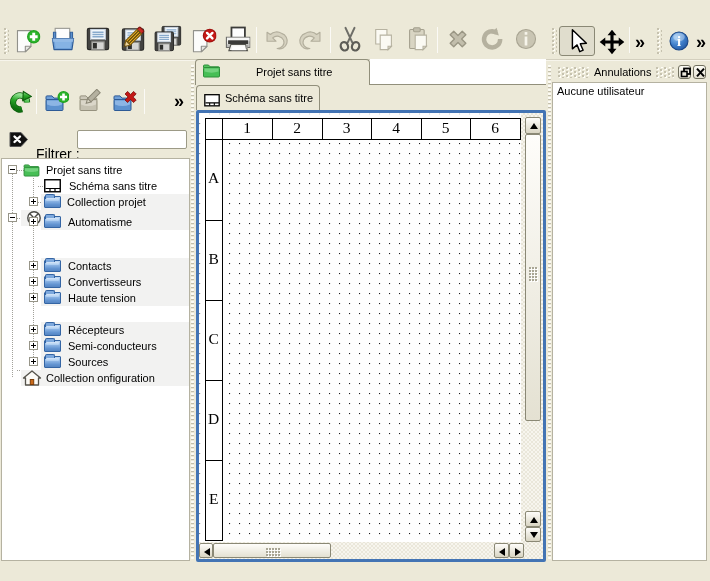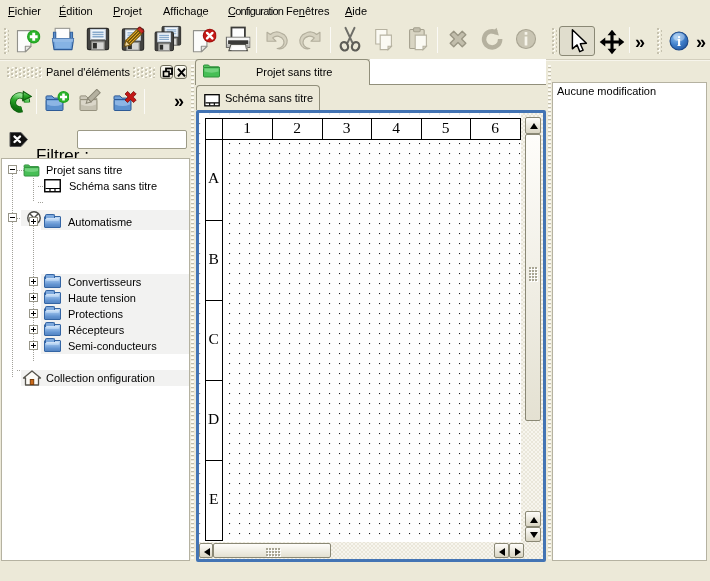--- a/index.html
+++ b/index.html
@@ -33,29 +33,20 @@
 .grip{position:absolute;background-image:radial-gradient(circle at 1px 1px,#a9a695 1px,transparent 1.2px),radial-gradient(circle at 1px 1px,#fff 1px,transparent 1.2px);background-size:3px 3px,3px 3px;background-position:0 0,1px 1px}
 #rdock{left:548px;top:63px;width:162px;height:500px}
 .bfold{width:17px;height:12px;border:1px solid #3465a4;border-radius:1px;background:linear-gradient(#bdd7f4 0%,#94bbe8 35%,#6394d1 75%,#5585c2 100%)}
 .bfold:before{content:"";position:absolute;top:-3px;left:0;width:8px;height:4px;background:#7ea9dd;border:1px solid #3465a4;border-bottom:none;border-radius:2px 2px 0 0}
 .bfold:after{content:"";position:absolute;top:1px;left:1px;width:13px;height:3px;background:linear-gradient(#d6e6f8,#a9cbf0);border-radius:1px}
 #statusbar{left:0;top:562px;width:710px;height:19px}
 </style></head>
 <body>
 <div id="app">
 
-<div class="abs" id="menubar">
-<span style="left:8px"><u>F</u>ichier</span>
-<span style="left:59px"><u>É</u>dition</span>
-<span style="left:113px"><u>P</u>rojet</span>
-<span style="left:163px">Afficha<u>g</u>e</span>
-<span style="left:228px;letter-spacing:-0.8px"><u>C</u>onfiguration</span>
-<span style="left:286px">Fe<u>n</u>êtres</span>
-<span style="left:345px"><u>A</u>ide</span>
-</div>
 
 <div class="abs" style="left:0;top:59px;width:710px;height:1px;background:#d3cfbe"></div>
 <div class="abs" style="left:0;top:60px;width:710px;height:1px;background:#f7f5ec"></div>
 <div class="abs" id="toolbar">
 <div class="abs dots-v" style="left:4px;top:5px;width:5px;height:26px"></div>
 <div class="tbtn" style="left:15px" id="i-new"><svg width="24" height="24" viewBox="0 0 24 24">
           <g transform="translate(-1,1)">
             <path d="M4.5 3.5 h12 v14 l-5 5 h-7 z" fill="#fcfcfb" stroke="#91918b" stroke-width="1" stroke-linejoin="round"></path>
             <path d="M16.5 17.5 l-5 5 v-5 z" fill="#e8e8e4" stroke="#91918b" stroke-width="1" stroke-linejoin="round"></path>
           </g>
@@ -199,36 +190,20 @@
             </radialGradient>
           </defs>
           <circle cx="12" cy="12" r="8" fill="url(#bg1)" stroke="#1a4788"></circle>
           <ellipse cx="12" cy="8.5" rx="5.2" ry="3.6" fill="#ffffff" opacity="0.35"></ellipse>
           <text x="12" y="16.5" font-family="Liberation Serif,serif" font-size="13" font-weight="bold" fill="#fff" text-anchor="middle">i</text>
         </svg></div>
 <div class="abs" style="left:696px;top:9px;font-size:18px;font-weight:bold">»</div>
 </div>
 
 <div class="abs" id="ldock">
-  <div class="abs dtitle" style="left:0;top:0;width:193px">
-    <div class="abs dots-v" style="left:7px;top:4px;width:36px;height:11px"></div>
-    <span class="abs" style="left:46px;top:3px">Panel d'éléments</span>
-    <div class="abs dots-v" style="left:133px;top:4px;width:22px;height:11px"></div>
-    <div class="dbtn" style="left:160px;top:2px" id="db-f1">
-          <svg class="abs" style="left:1px;top:1px" width="11" height="11" viewBox="0 0 11 11">
-            <rect x="4" y="1.5" width="6" height="5.5" fill="none" stroke="#000" stroke-width="1.8"></rect>
-            <rect x="1.5" y="4.5" width="5.5" height="5" fill="#ece9dc" stroke="#000" stroke-width="1.6"></rect>
-          </svg>
-        </div>
-    <div class="dbtn" style="left:174px;top:2px" id="db-c1">
-          <svg class="abs" style="left:1px;top:1px" width="11" height="11" viewBox="0 0 11 11">
-            <path d="M2 1.6 l7 7.8 M9 1.6 l-7 7.8" stroke="#000" stroke-width="2" stroke-linecap="butt"></path>
-          </svg>
-        </div>
-  </div>
   <div class="abs" style="left:0;top:25px;width:193px;height:30px">
     <div class="abs" style="left:9px;top:2px;width:22px;height:23px" id="i-refresh"><svg width="23" height="24" viewBox="0 0 24 24">
             <defs>
               <linearGradient id="gr1" x1="0" y1="0" x2="0" y2="1">
                 <stop offset="0" stop-color="#8ee08e"></stop>
                 <stop offset="0.45" stop-color="#2aa82a"></stop>
                 <stop offset="1" stop-color="#0f6f0f"></stop>
               </linearGradient>
             </defs>
             <g transform="rotate(18 11.5 12.5)">
@@ -272,21 +247,21 @@
             </g>
           </svg></div>
     <div class="tsep" style="left:144px;top:1px;height:25px"></div>
     <div class="abs" style="left:174px;top:3px;font-size:18px;font-weight:bold">»</div>
   </div>
   <div class="abs" style="left:0;top:67px;width:193px;height:22px">
     <div class="abs" style="left:9px;top:0;width:20px;height:19px" id="i-filter"><svg width="20" height="19" viewBox="0 0 20 19">
             <path d="M1 2.5 h11 l6.5 7 -6.5 7 h-11 z" fill="#111" stroke="#555"></path>
             <path d="M5.5 6.5 l5.5 5.5 M11 6.5 l-5.5 5.5" stroke="#fff" stroke-width="2.4" stroke-linecap="round"></path>
           </svg></div>
-    <span class="abs" style="left:36px;top:16px;font-size:17px">Filtrer :</span>
+    <span class="abs" style="left:36px;top:16px;font-size:14px">Filtrer :</span>
     <div class="abs" style="left:77px;top:0;width:110px;height:19px;background:#fff;border:1px solid #9c9a86;border-radius:2px"></div>
   </div>
   <div class="abs" style="left:1px;top:95px;width:189px;height:403px;background:#fff;border:1px solid #b5b2a1;overflow:hidden" id="tree">
 
     <div class="vdot" style="left:10px;top:11px;height:208px"></div>
     <div class="vdot" style="left:31px;top:19px;height:24px"></div>
     <div class="hdot" style="left:15px;top:11px;width:8px"></div>
     <div class="hdot" style="left:36px;top:27px;width:6px"></div>
     <div class="hdot" style="left:36px;top:43px;width:6px"></div>
     <div class="vdot" style="left:31px;top:59px;height:144px"></div>
@@ -303,80 +278,98 @@
             <i></i>
           </div>
     </div>
     <div class="trow" style="top:19px">
       <div class="abs" style="left:42px;top:1px;width:17px;height:14px" id="tr-schema"><svg width="17" height="14" viewBox="0 0 17 14">
               <rect x="0.75" y="0.75" width="15.5" height="12" fill="#fff" stroke="#000" stroke-width="1.4"></rect>
               <path d="M1.5 9.5 h14.5 M6 9.5 v3 M11 9.5 v3" stroke="#000" stroke-width="1.2"></path>
             </svg></div>
       <span class="lbl" style="left:67px">Schéma sans titre</span>
     </div>
+    <div class="trow" style="top:35px">
+          <div class="gband" style="left:39px"></div>
+      <div class="abs bfold" style="left:42px;top:2px"></div>
+      <span class="lbl" style="left:65px">Collection projet</span>
+      <div class="exp plus" style="left:27px;top:3px">
+            <i></i>
+            <b></b>
+          </div>
+    </div>
     <div class="trow" style="top:51px">
           <div class="gband" style="left:19px"></div>
       <div class="abs" style="left:24px;top:0;width:16px;height:16px" id="tr-qet"><svg width="16" height="16" viewBox="0 0 16 16">
               <circle cx="8" cy="8" r="6.2" fill="#fff" stroke="#4a4a46" stroke-width="1.4"></circle>
               <path d="M3.8 3.8 l8.4 8.4 M12.2 3.8 l-8.4 8.4" stroke="#4a4a46" stroke-width="1.4"></path>
             </svg></div>
       <span class="lbl" style="left:47px">Automatisme QET</span>
       <div class="exp" style="left:6px;top:3px">
             <i></i>
           </div>
     </div>
     <div class="trow" style="top:55px">
           <div class="gband" style="left:39px"></div>
       <div class="abs bfold" style="left:42px;top:2px"></div>
       <span class="lbl" style="left:66px">Automatisme</span>
       <div class="exp plus" style="left:27px;top:3px">
             <i></i>
             <b></b>
           </div>
     </div>
+    <div class="trow" style="top:99px">
+          <div class="gband" style="left:39px"></div>
+      <div class="abs bfold" style="left:42px;top:2px"></div>
+      <span class="lbl" style="left:66px">Contacts</span>
+      <div class="exp plus" style="left:27px;top:3px">
+            <i></i>
+            <b></b>
+          </div>
+    </div>
     <div class="trow" style="top:115px">
           <div class="gband" style="left:39px"></div>
       <div class="abs bfold" style="left:42px;top:2px"></div>
       <span class="lbl" style="left:66px">Convertisseurs</span>
       <div class="exp plus" style="left:27px;top:3px">
             <i></i>
             <b></b>
           </div>
     </div>
     <div class="trow" style="top:131px">
           <div class="gband" style="left:39px"></div>
       <div class="abs bfold" style="left:42px;top:2px"></div>
       <span class="lbl" style="left:66px">Haute tension</span>
       <div class="exp plus" style="left:27px;top:3px">
             <i></i>
             <b></b>
           </div>
     </div>
-    <div class="trow" style="top:147px">
-          <div class="gband" style="left:39px"></div>
-      <div class="abs bfold" style="left:42px;top:2px"></div>
-      <span class="lbl" style="left:66px">Protections</span>
-      <div class="exp plus" style="left:27px;top:3px">
-            <i></i>
-            <b></b>
-          </div>
-    </div>
     <div class="trow" style="top:163px">
           <div class="gband" style="left:39px"></div>
       <div class="abs bfold" style="left:42px;top:2px"></div>
       <span class="lbl" style="left:66px">Récepteurs</span>
       <div class="exp plus" style="left:27px;top:3px">
             <i></i>
             <b></b>
           </div>
     </div>
     <div class="trow" style="top:179px">
           <div class="gband" style="left:39px"></div>
       <div class="abs bfold" style="left:42px;top:2px"></div>
       <span class="lbl" style="left:66px">Semi-conducteurs</span>
+      <div class="exp plus" style="left:27px;top:3px">
+            <i></i>
+            <b></b>
+          </div>
+    </div>
+    <div class="trow" style="top:195px">
+          <div class="gband" style="left:39px"></div>
+      <div class="abs bfold" style="left:42px;top:2px"></div>
+      <span class="lbl" style="left:66px">Sources</span>
       <div class="exp plus" style="left:27px;top:3px">
             <i></i>
             <b></b>
           </div>
     </div>
     <div class="trow" style="top:211px">
           <div class="gband" style="left:19px"></div>
       <div class="abs" style="left:20px;top:0;width:20px;height:16px" id="tr-home"><svg width="20" height="16" viewBox="0 0 20 16">
               <path d="M10 1 L1.5 8 h2 V15 h13 V8 h2 z" fill="#fcfbf7" stroke="#55534b" stroke-width="1.3" stroke-linejoin="round"></path>
               <rect x="8.3" y="9.5" width="3.4" height="5" fill="#c96a1a" stroke="#7c3d08"></rect>
@@ -480,21 +473,37 @@
         </svg>
       </div>
   <div class="sbtn" style="left:310px;top:430px;width:15px;height:15px">
         <svg class="abs" style="left:5px;top:4px" width="6" height="8">
           <path d="M6 4 L0 0 L0 8 Z" fill="#000"></path>
         </svg>
       </div>
 </div>
 
 <div class="abs" id="rdock">
+  <div class="abs dtitle" style="left:0;top:0;width:162px">
+    <div class="abs dots-v" style="left:10px;top:4px;width:32px;height:11px"></div>
+    <span class="abs" style="left:46px;top:3px">Annulations</span>
+    <div class="abs dots-v" style="left:108px;top:4px;width:18px;height:11px"></div>
+    <div class="dbtn" style="left:130px;top:2px" id="db-f2">
+          <svg class="abs" style="left:1px;top:1px" width="11" height="11" viewBox="0 0 11 11">
+            <rect x="4" y="1.5" width="6" height="5.5" fill="none" stroke="#000" stroke-width="1.8"></rect>
+            <rect x="1.5" y="4.5" width="5.5" height="5" fill="#ece9dc" stroke="#000" stroke-width="1.6"></rect>
+          </svg>
+        </div>
+    <div class="dbtn" style="left:145px;top:2px" id="db-c2">
+          <svg class="abs" style="left:1px;top:1px" width="11" height="11" viewBox="0 0 11 11">
+            <path d="M2 1.6 l7 7.8 M9 1.6 l-7 7.8" stroke="#000" stroke-width="2" stroke-linecap="butt"></path>
+          </svg>
+        </div>
+  </div>
   <div class="abs" style="left:4px;top:19px;width:155px;height:479px;background:#fff;border:1px solid #b5b2a1">
-    <span class="abs" style="left:4px;top:2px;font-size:11px">Aucune modification</span>
+    <span class="abs" style="left:4px;top:2px;font-size:11px">Aucune utilisateur</span>
   </div>
 </div>
 
 <div class="abs" style="left:191px;top:64px;width:3px;height:495px;background-image:radial-gradient(circle at 1.5px 2px,#fdfcf6 1.1px,transparent 1.4px),radial-gradient(circle at 1.5px 2px,#c2beab 1.1px,transparent 1.4px);background-size:3px 4px,3px 4px;background-position:0 0,0 1px"></div>
 <div class="abs" style="left:548px;top:64px;width:3px;height:495px;background-image:radial-gradient(circle at 1.5px 2px,#fdfcf6 1.1px,transparent 1.4px),radial-gradient(circle at 1.5px 2px,#c2beab 1.1px,transparent 1.4px);background-size:3px 4px,3px 4px;background-position:0 0,0 1px"></div>
 <div class="abs" id="statusbar"></div>
 
 </div>
 </body></html>

